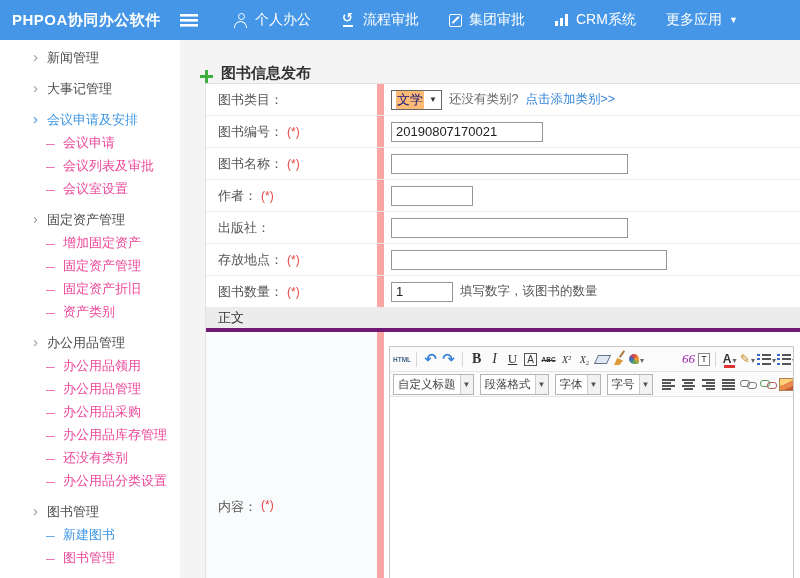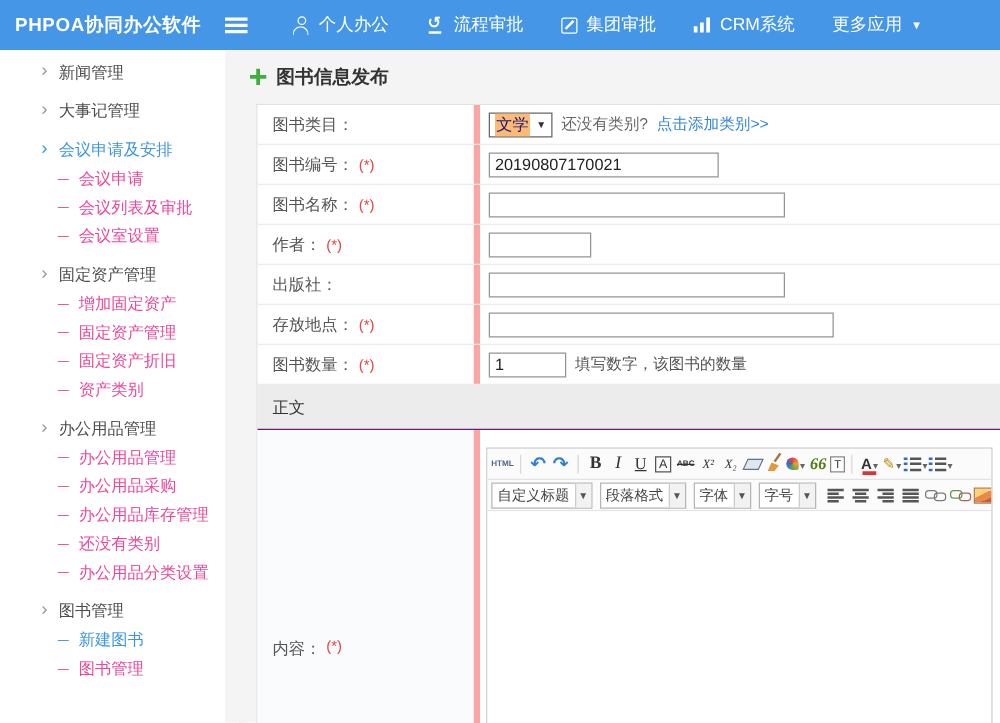--- a/index.html
+++ b/index.html
@@ -47,46 +47,46 @@
   .side-i { height:23px; display:flex; align-items:center; padding-left:27px;
     font-size:13px; color:#ec4899; cursor:pointer; white-space:nowrap; }
   .side-i::before { content:"—"; font-size:11px; color:inherit; margin-right:7px; transform:scaleX(.8); }
   .side-i.act { color:#3d96e4; }
   .side-scroll { position:absolute; right:4px; top:120px; width:3px; height:458px;
     background:#d6d6d6; border-radius:2px; }
 
   
   .main { position:absolute; left:180px; top:40px; width:620px; height:538px;
     background:#f4f4f5; }
-  .title-row { height:43px; display:flex; align-items:center; padding-left:20px; gap:8px; }
+  .title-row { height:43px; display:flex; align-items:flex-end; padding-left:20px; gap:8px; }
   .plus-icon { position:relative; width:13px; height:13px; }
   .plus-icon::before { content:""; position:absolute; left:5px; top:0; width:3px; height:13px; background:#3fae3f; }
   .plus-icon::after { content:""; position:absolute; left:0; top:5px; width:13px; height:3px; background:#3fae3f; }
   .page-title { font-size:15px; font-weight:bold; color:#333; }
 
   .form-table { position:absolute; left:25px; top:43px; width:595px;
     background:#fff; border:1px solid #e2e2e2; border-right:0; border-bottom:0; }
   .frow { display:flex; align-items:stretch; height:32px; border-bottom:1px solid #ebebeb; }
   .fl { width:178px; display:flex; align-items:center; gap:4px; padding-left:12px;
-    border-right:5px solid #fca5a5; font-size:13px; color:#555; }
+    border-right:7px solid #fca5a5; font-size:13px; color:#555; }
   .req { color:#e84545; font-size:12px; }
   .fv { flex:1; display:flex; align-items:center; gap:7px; padding-left:7px; font-size:13px; }
   .inp { height:20px; border:1px solid #949494; background:#fff; padding:0 4px;
     font-size:13px; color:#222; font-family:inherit; }
-  .w-code{width:184px} .w-name{width:237px} .w-author{width:82px}
+  .w-code{width:152px} .w-name{width:237px} .w-author{width:82px}
   .w-pub{width:237px} .w-loc{width:276px} .w-qty{width:62px}
   .hint { color:#555; font-size:12.5px; }
   .cat-select { display:inline-flex; align-items:center; height:20px; border:1px solid #666;
     background:#fff; padding:0 4px; gap:5px; cursor:pointer; }
   .cat-text { font-size:13px; color:#10127e; background:#fdba74; padding:0 1px; }
   .cat-caret { font-size:8px; color:#333; }
   .cat-hint { color:#666; font-size:12.5px; }
   .cat-link { color:#3585d8; font-size:12.5px; cursor:pointer; text-decoration:none; }
 
-  .section-bar { height:36px; background:#ececec; border-bottom:1px solid #701a75;
+  .section-bar { height:24px; background:#ececec; border-bottom:4px solid #701a75;
     display:flex; align-items:center; padding-left:12px; font-size:13px; color:#333; }
 
   .crow { display:flex; align-items:stretch; height:250px; box-shadow:inset 1px 0 0 #a3c2e0; }
   .crow .fl { align-items:flex-start; padding-top:166px; background:#fafbfc; }
   .crow .fv { align-items:flex-start; padding:14px 0 0 5px; }
 
   
   .editor { width:405px; border:1px solid #c8c8c8; background:#fff; }
   .tb { display:flex; align-items:center; height:25px; padding:0 3px; gap:1px;
     border-bottom:1px solid #e3e3e3; background:#fbfbfb; overflow:hidden; }
@@ -105,21 +105,21 @@
   .i-superscript-icon,.i-subscript-icon { font-family:"Liberation Serif",serif; font-style:italic; font-size:10px; }
   .i-eraser-icon::before { content:""; display:block; width:11px; height:7px;
     background:#dfe8f2; border:1px solid #66718c; transform:skewX(-25deg); }
   .i-clean-format-icon { position:relative; min-width:15px; }
   .i-clean-format-icon::before { content:""; position:absolute; left:9px; top:1px; width:2px; height:8px;
     background:#a8743c; transform:rotate(35deg); }
   .i-clean-format-icon::after { content:""; position:absolute; left:2px; top:9px; width:9px; height:7px;
     background:#e09a3a; clip-path:polygon(0 100%,35% 0,100% 35%,60% 100%); }
   .i-color-format-icon::before { content:""; width:10px; height:10px; border-radius:50% 50% 2px 50%;
     background:conic-gradient(#e04444,#f0a030,#58a858,#3868c8,#e04444); }
-  .i-blockquote-icon { font-family:"Liberation Serif",serif; font-weight:bold; font-style:italic; font-size:13px; color:#4d7c0f; }
+  .i-blockquote-icon { font-family:"Liberation Serif",serif; font-weight:normal; font-style:italic; font-size:13px; color:#a21caf;margin-left:34px; }
   .i-paste-text-icon { border:1px solid #888; background:#fff; font-size:9px; min-width:12px; width:12px; height:13px; }
   .i-forecolor-icon { position:relative; font-weight:bold; font-size:12px; }
   .i-forecolor-icon::after { content:""; position:absolute; left:3px; bottom:1px; width:11px; height:3px; background:#d33; }
   .i-hilite-icon { color:#c08818; font-size:12px; }
   .i-ordered-list-icon::before, .i-unordered-list-icon::before { content:""; display:block; width:14px; height:11px;
     background:linear-gradient(#3868c8,#3868c8) 0 0/3px 2px no-repeat,
                linear-gradient(#3868c8,#3868c8) 0 4.5px/3px 2px no-repeat,
                linear-gradient(#3868c8,#3868c8) 0 9px/3px 2px no-repeat,
                linear-gradient(#555,#555) 5px 0/9px 2px no-repeat,
                linear-gradient(#555,#555) 5px 4.5px/9px 2px no-repeat,
@@ -200,20 +200,21 @@
       </div>
       <div class="side-group">
         <div class="side-h">固定资产管理</div>
         <div class="side-i">增加固定资产</div>
         <div class="side-i">固定资产管理</div>
         <div class="side-i">固定资产折旧</div>
         <div class="side-i">资产类别</div>
       </div>
       <div class="side-group">
         <div class="side-h">办公用品管理</div>
+        <div class="side-i">办公用品领用</div>
         <div class="side-i">办公用品管理</div>
         <div class="side-i">办公用品采购</div>
         <div class="side-i">办公用品库存管理</div>
         <div class="side-i">还没有类别</div>
         <div class="side-i">办公用品分类设置</div>
       </div>
       <div class="side-group">
         <div class="side-h">图书管理</div>
         <div class="side-i act">新建图书</div>
         <div class="side-i">图书管理</div>

